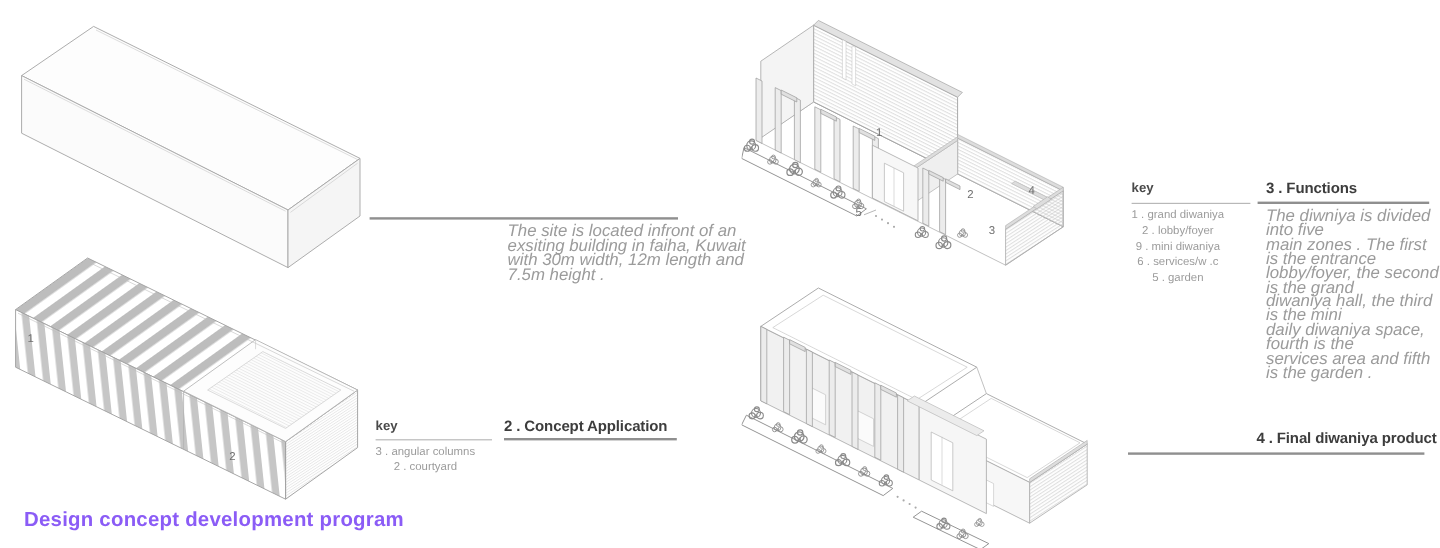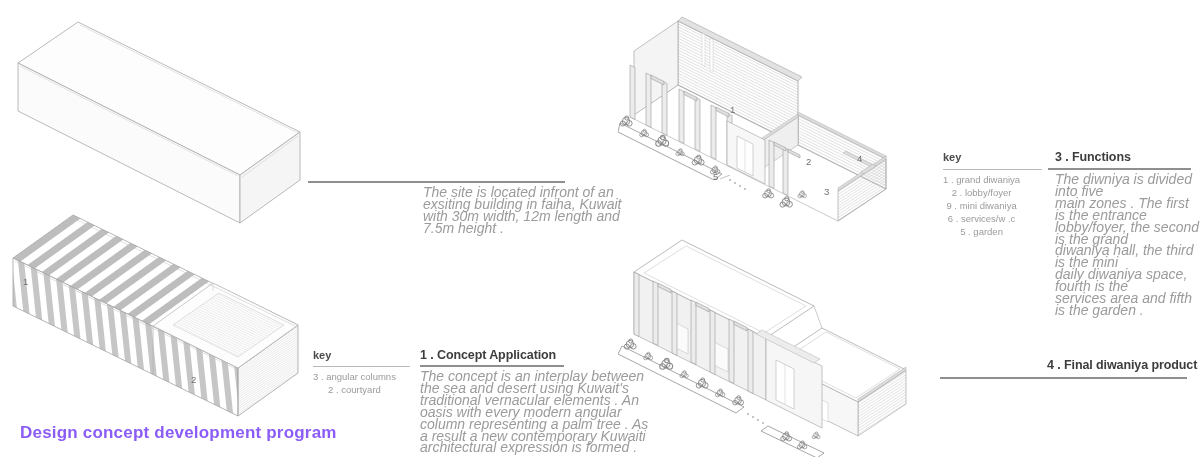--- a/index.html
+++ b/index.html
@@ -259,29 +259,22 @@
 exsiting building in faiha, Kuwait
 with 30m width, 12m length and
 7.5m height .</div>
 
   <div class="abs key-label" style="left:313px;top:349px">key</div>
   <div class="abs rule-light" style="left:313px;top:366px;width:97px"></div>
   <div class="abs" style="left:313px;top:370px">
     <div class="key-item">3 . angular columns</div>
     <div class="key-item">2 . courtyard</div>
   </div>
-  <div class="abs heading" style="left:420px;top:348px">1 . Concept Application</div>
+  <div class="abs heading" style="left:420px;top:348px">2 . Concept Application</div>
   <div class="abs rule-dark" style="left:420px;top:365px;width:144px"></div>
-  <div class="abs body-text" style="left:420px;top:371px">The concept is an interplay between
-the sea and desert using Kuwait's
-traditional vernacular elements . An
-oasis with every modern angular
-column representing a palm tree . As
-a result a new contemporary Kuwaiti
-architectural expression is formed .</div>
 
   <div class="abs key-label" style="left:943px;top:151px">key</div>
   <div class="abs rule-light" style="left:943px;top:169px;width:99px"></div>
   <div class="abs" style="left:943px;top:173px">
     <div class="key-item">1 . grand diwaniya</div>
     <div class="key-item">2 . lobby/foyer</div>
     <div class="key-item">9 . mini diwaniya</div>
     <div class="key-item">6 . services/w .c</div>
     <div class="key-item">5 . garden</div>
   </div>

